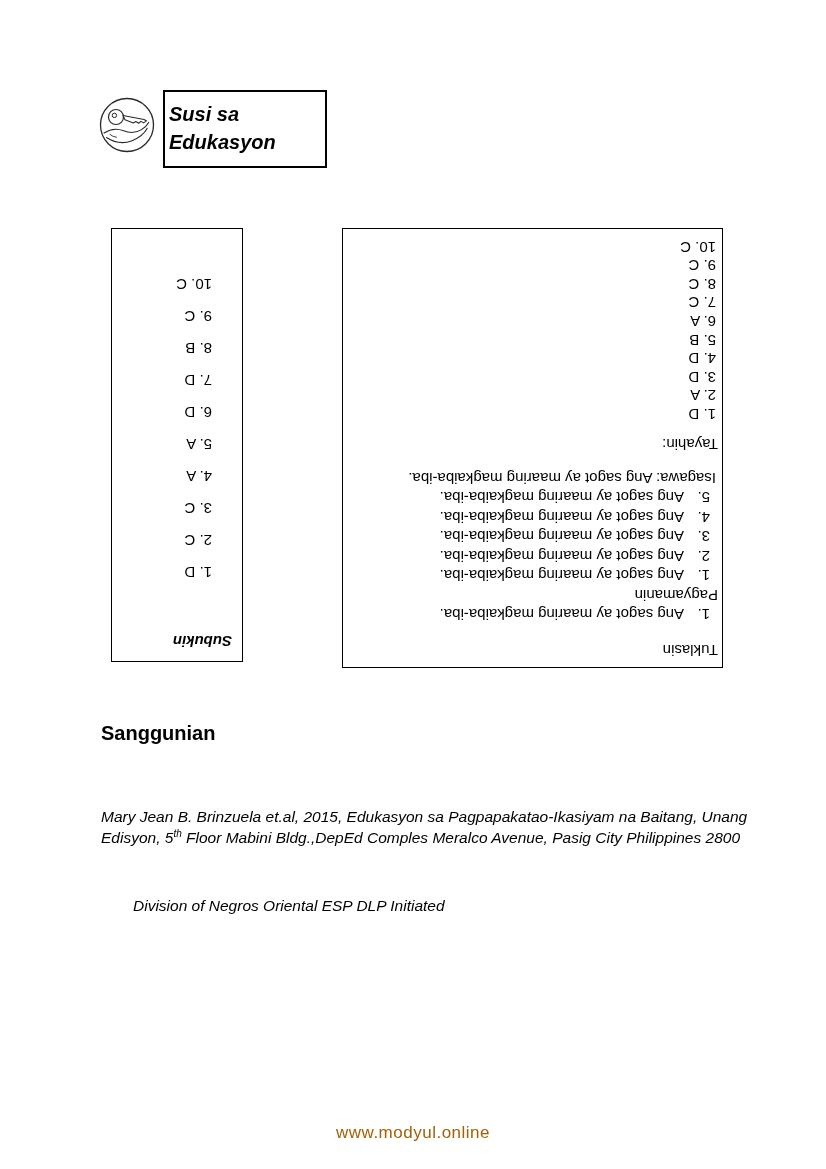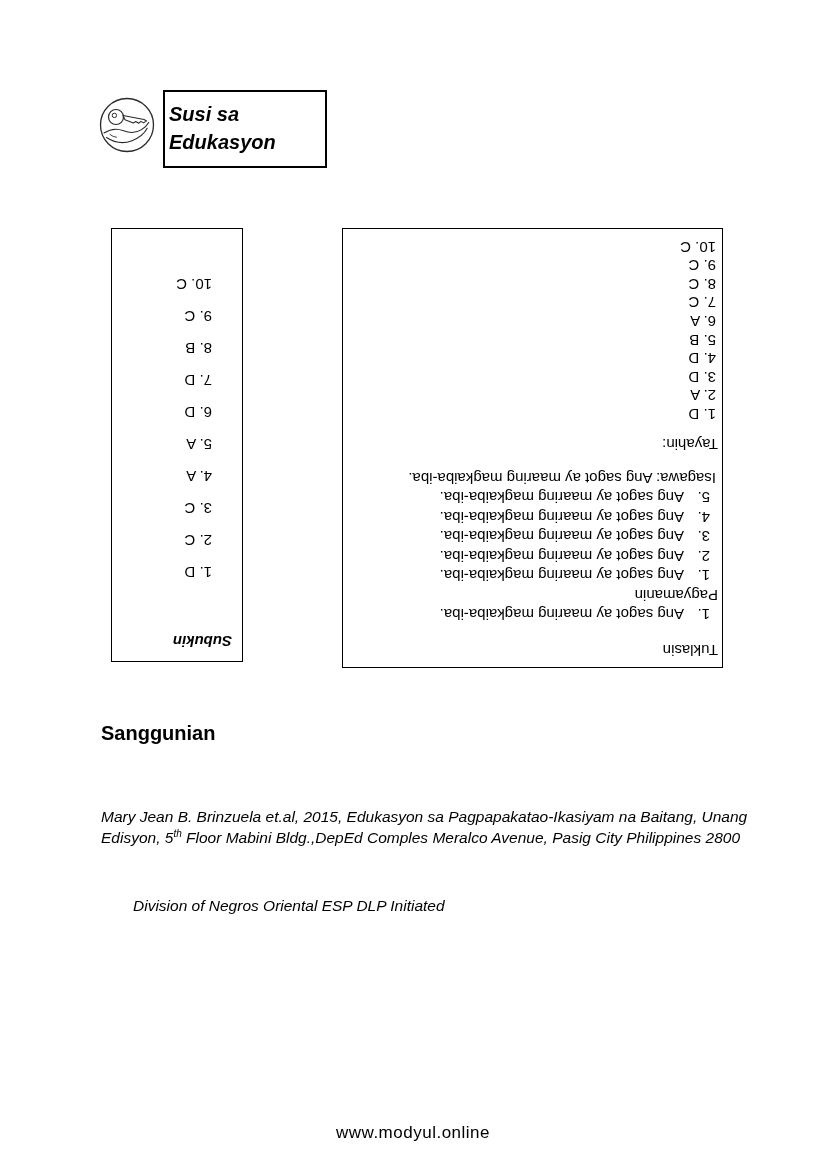--- a/index.html
+++ b/index.html
@@ -49,21 +49,21 @@
   }
   .reference sup { font-size:10px; line-height:0;margin-top:11px; }
   .division {
     position:absolute; left:101px; top:897px;
     font-style:italic; font-size:15.5px;margin-left:32px;
   }
 
   
   .watermark {
     position:absolute; left:0; top:1123px; width:100%;
-    text-align:center; color:#000000; font-size:17px; letter-spacing:0.5px;
+    text-align:center; color:#a16207; font-size:17px; letter-spacing:0.5px;
   }
 </style>
 </head>
 <body>
 
 <div class="page">
 
   <svg class="logo" viewBox="0 0 58 58" aria-hidden="true">
     <circle cx="29" cy="29" r="26.5" fill="none" stroke="#2a2a2a" stroke-width="1.3"></circle>
     <circle cx="18" cy="21" r="7.5" fill="none" stroke="#2a2a2a" stroke-width="1.2"></circle>

